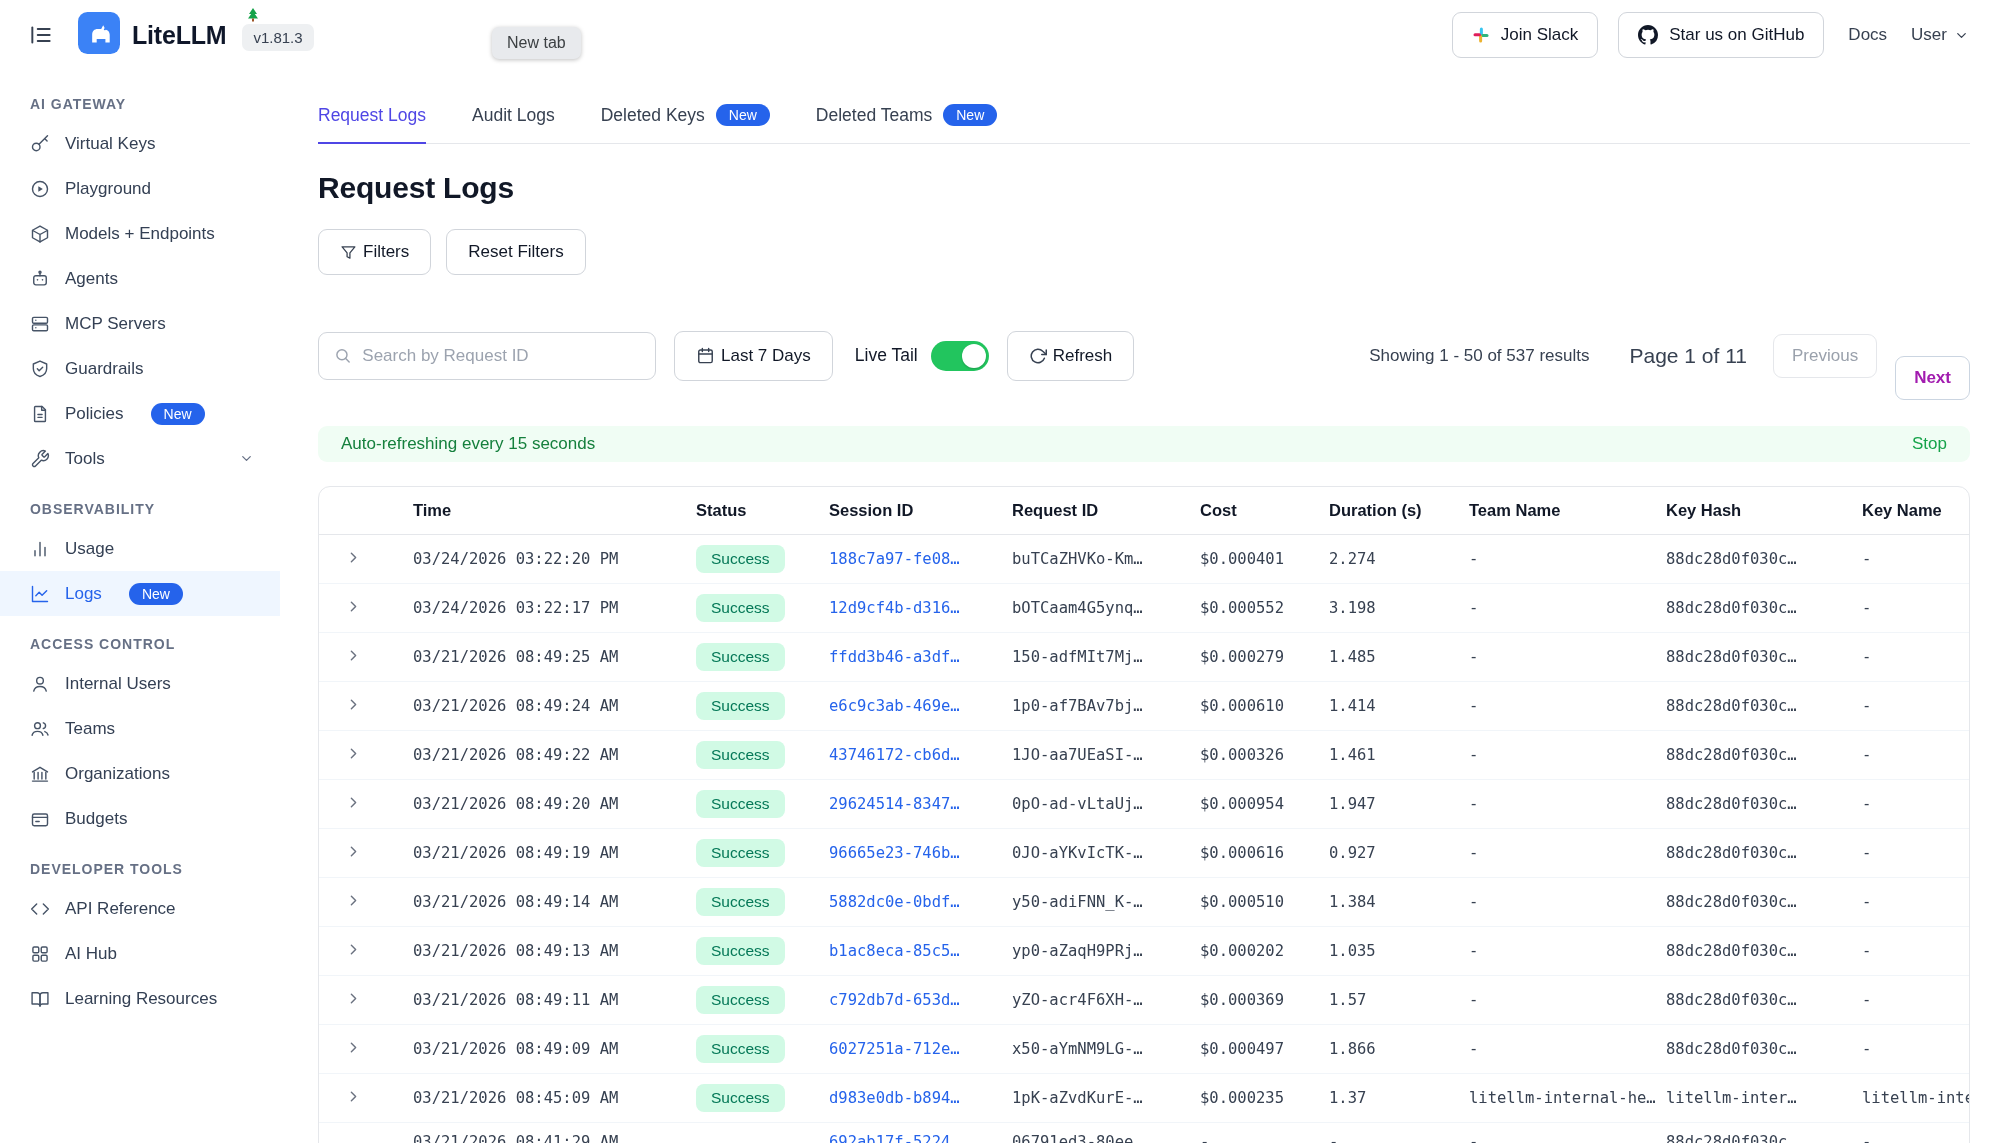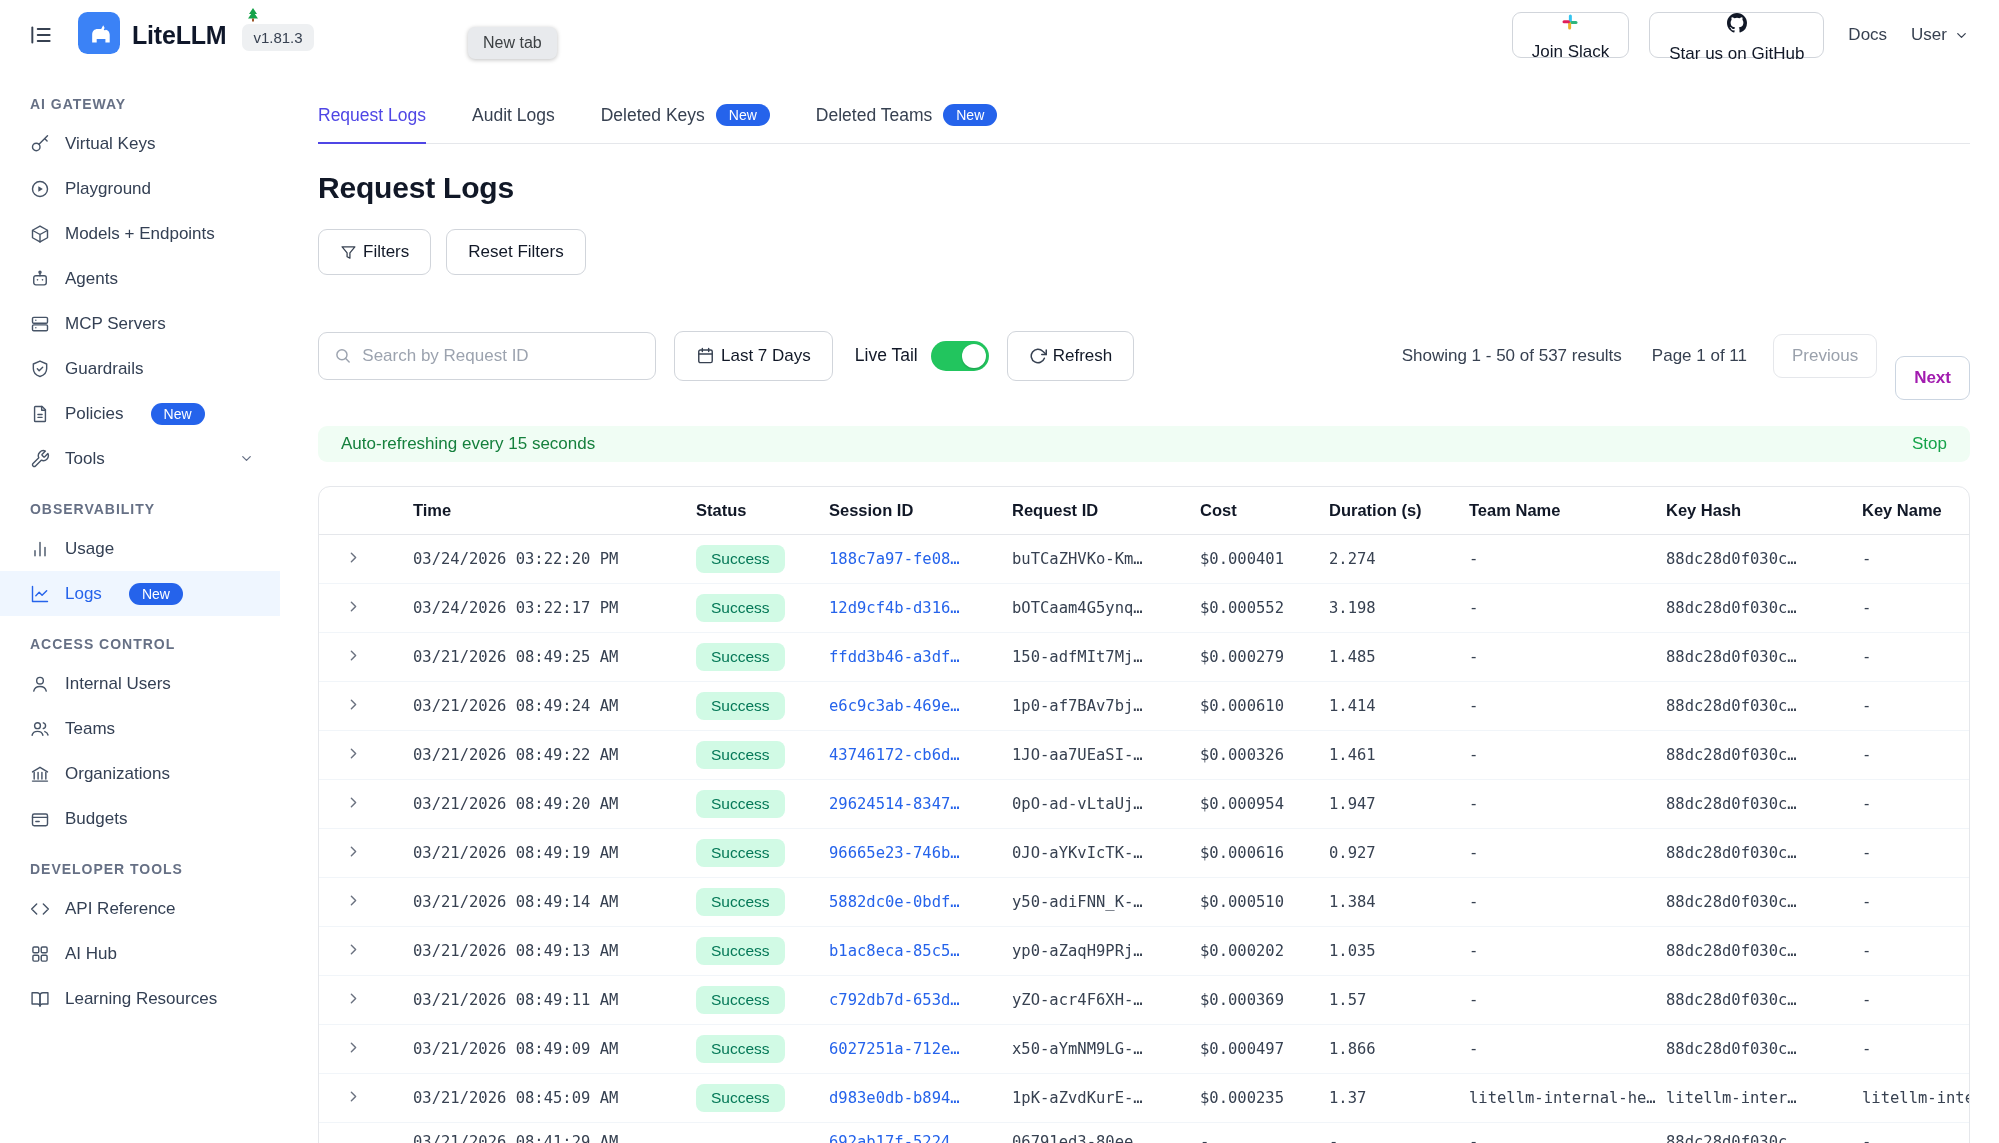--- a/index.html
+++ b/index.html
@@ -7,23 +7,23 @@
   body { font-family:"Liberation Sans", sans-serif; background:#ffffff; color:#111827; position:relative; }
 
   
   .header { height:70px; display:flex; align-items:center; padding:0 30px 0 20px; background:#fff; position:relative; }
   .icon-btn { width:42px; height:42px; border:none; background:transparent; display:flex; align-items:center; justify-content:center; cursor:pointer; }
   .brand { display:flex; align-items:center; margin-left:16px; }
   .brand-name { font-size:25px; font-weight:700; color:#0f172a; margin-left:12px; letter-spacing:-0.2px; }
   .version-wrap { position:relative; margin-left:16px; margin-top:4px; }
   .tree-deco { position:absolute; top:-17px; left:3px; }
   .version-badge { display:inline-block; background:#eef0f2; color:#374151; font-size:15px; padding:5px 11px; border-radius:7px; }
-  .newtab-badge { position:absolute; left:468px; top:27px; background:#e8eaed; color:#3c4043; font-size:16px; padding:7px 15px; border-radius:7px; box-shadow:0 1px 4px rgba(0,0,0,0.25); }
+  .newtab-badge { position:absolute; left:492px; top:27px; background:#e8eaed; color:#3c4043; font-size:16px; padding:7px 15px; border-radius:7px; box-shadow:0 1px 4px rgba(0,0,0,0.25); }
   .header-right { margin-left:auto; display:flex; align-items:center; gap:20px; }
-  .hbtn { display:flex; align-items:center; gap:11px; height:46px; padding:0 19px; border:1px solid #d1d5db; border-radius:9px; background:#fff; font-size:17px; font-weight:500; color:#111827; cursor:pointer; font-family:inherit;flex-direction:column; }
+  .hbtn { display:flex; align-items:center; gap:11px; height:46px; padding:0 19px; border:1px solid #d1d5db; border-radius:9px; background:#fff; font-size:17px; font-weight:500; color:#111827; cursor:pointer; font-family:inherit; }
   .docs-link { font-size:17px; color:#374151; text-decoration:none; margin:0 4px; cursor:pointer; }
   .user-menu { display:flex; align-items:center; gap:7px; font-size:17px; color:#374151; cursor:pointer; }
 
   
   .sidebar { position:absolute; top:70px; left:0; width:280px; bottom:0; background:#fff; padding-top:26px; overflow:hidden; }
   .nav-section { margin-bottom:20px; }
   .nav-section-title { font-size:14px; font-weight:600; letter-spacing:0.07em; color:#667085; padding:0 0 9px 30px; }
   .nav-item { height:45px; display:flex; align-items:center; gap:15px; padding-left:30px; font-size:17px; color:#344054; cursor:pointer; }
   .nav-item .nav-icon { color:#475467; display:flex; }
   .nav-icon svg { width:20px; height:20px; fill:none; stroke:currentColor; stroke-width:1.7; stroke-linecap:round; stroke-linejoin:round; }
@@ -48,21 +48,21 @@
   .search-box { display:flex; align-items:center; gap:11px; width:338px; height:48px; border:1px solid #d1d5db; border-radius:9px; padding-left:15px; background:#fff; }
   .search-box input { border:none; outline:none; font-size:17px; font-family:inherit; color:#111827; width:100%; background:transparent; }
   .search-box input::placeholder { color:#9ca3af; }
   .btn-lg { height:50px; }
   .live-tail { display:flex; align-items:center; gap:13px; margin-left:4px; }
   .live-tail-label { font-size:17.5px; color:#111827; }
   .toggle { width:58px; height:30px; border-radius:999px; background:#22c55e; position:relative; cursor:pointer; flex:none; }
   .toggle .knob { position:absolute; top:3px; right:3px; width:24px; height:24px; border-radius:50%; background:#fff; box-shadow:0 1px 2px rgba(0,0,0,0.2); }
   .spacer { flex:1; }
   .results-summary { font-size:17px; color:#374151; white-space:nowrap; }
-  .page-indicator { font-size:17px; color:#374151; margin-left:12px; white-space:nowrap; }
+  .page-indicator { font-size:21px; color:#374151; margin-left:22px; white-space:nowrap; }
   .pg-btn { height:44px; padding:0 18px; border-radius:9px; background:#fff; font-size:17px; font-family:inherit; cursor:pointer; white-space:nowrap; }
   .pg-prev { border:1px solid #e5e7eb; color:#9aa1ac; margin-left:8px; }
   .pg-next { border:1px solid #cbd5e1; color:#a21caf; font-weight:600;margin-top:45px; }
 
   .banner { margin-top:26px; height:36px; background:#f0fdf4; border-radius:9px; display:flex; align-items:center; justify-content:space-between; padding:0 23px; }
   .banner-text { font-size:17px; color:#15803d; }
   .banner-stop { font-size:17px; color:#16a34a; cursor:pointer; }
 
   
   .table-wrap { margin-top:24px; border:1px solid #e5e7eb; border-radius:12px 12px 0 0; overflow:hidden; }

